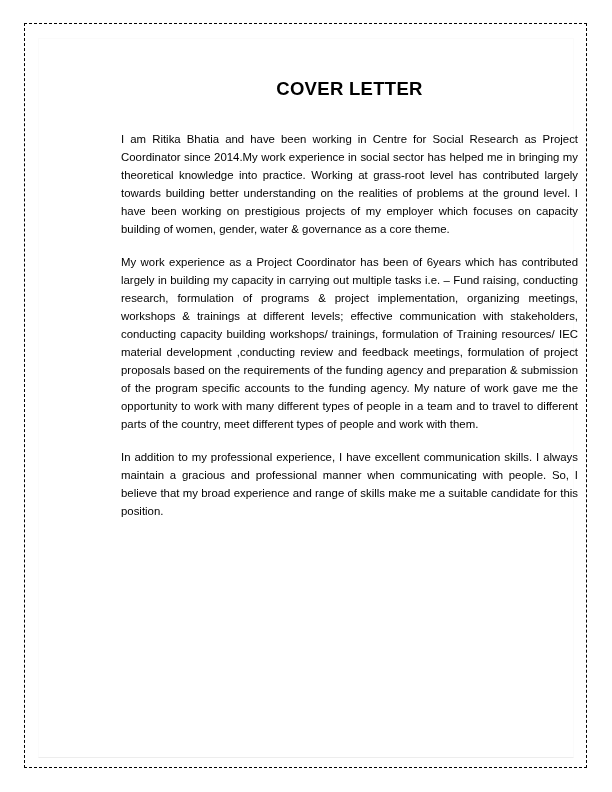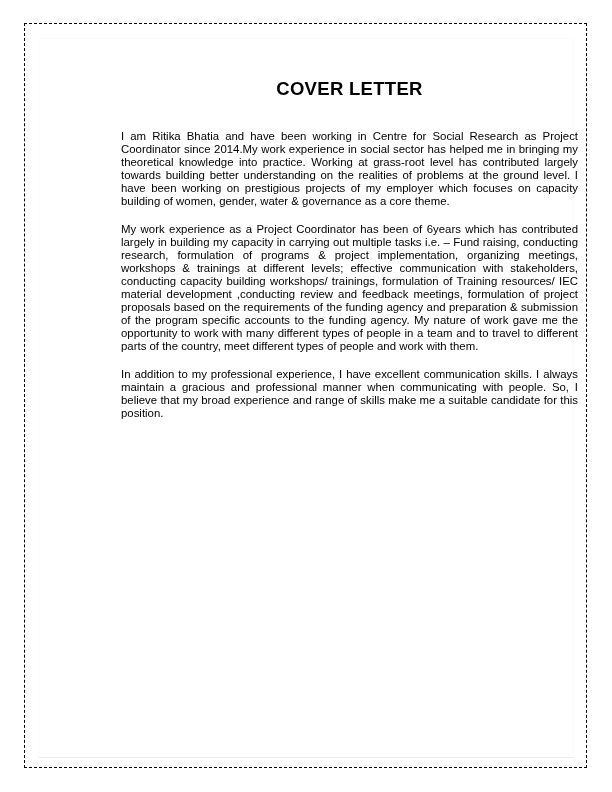--- a/index.html
+++ b/index.html
@@ -56,21 +56,21 @@
     font-size: 18.5px;
     font-weight: bold;
     text-align: center;
     letter-spacing: 0.3px;
     margin: 0 0 31px 0;
     line-height: 1.15;
   }
 
   .paragraph {
     font-size: 11.4px;
-    line-height: 13px;
+    line-height: 18px;
     text-align: justify;
     text-justify: inter-word;
     margin: 0 0 15px 0;
     -webkit-hyphens: none;
     hyphens: none;
   }
   .paragraph:last-child {
     margin-bottom: 0;
   }
 </style>

